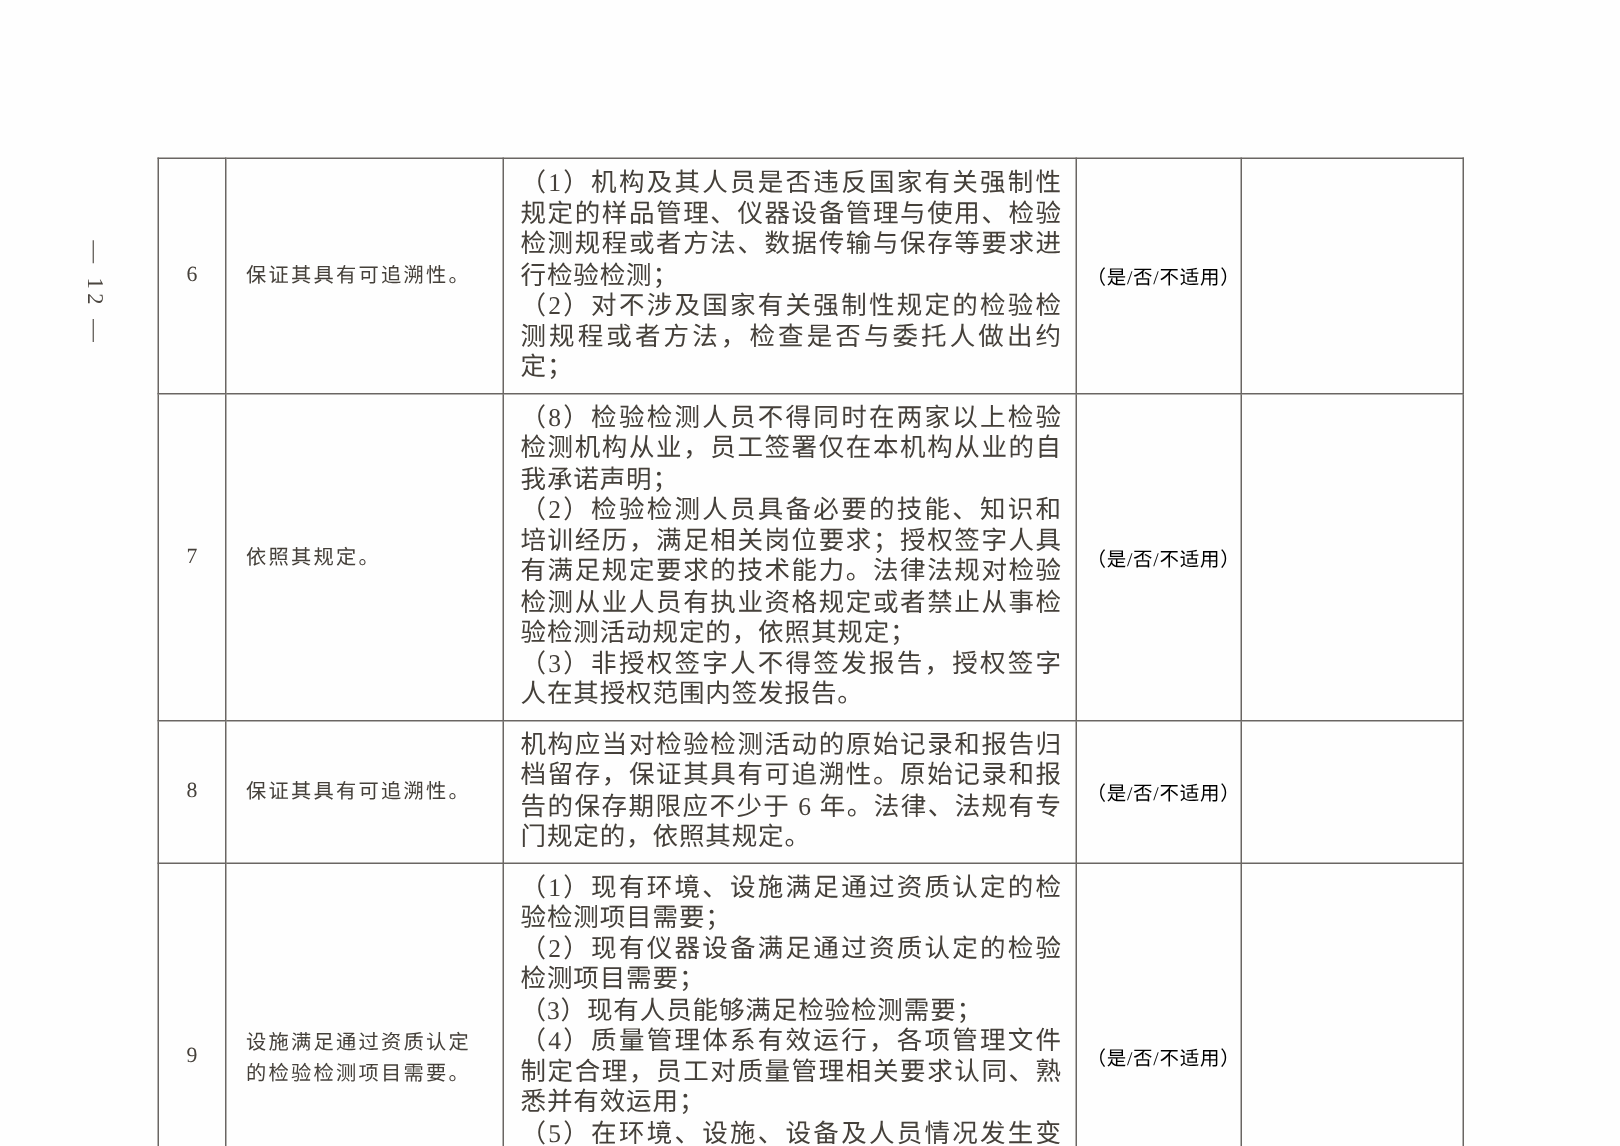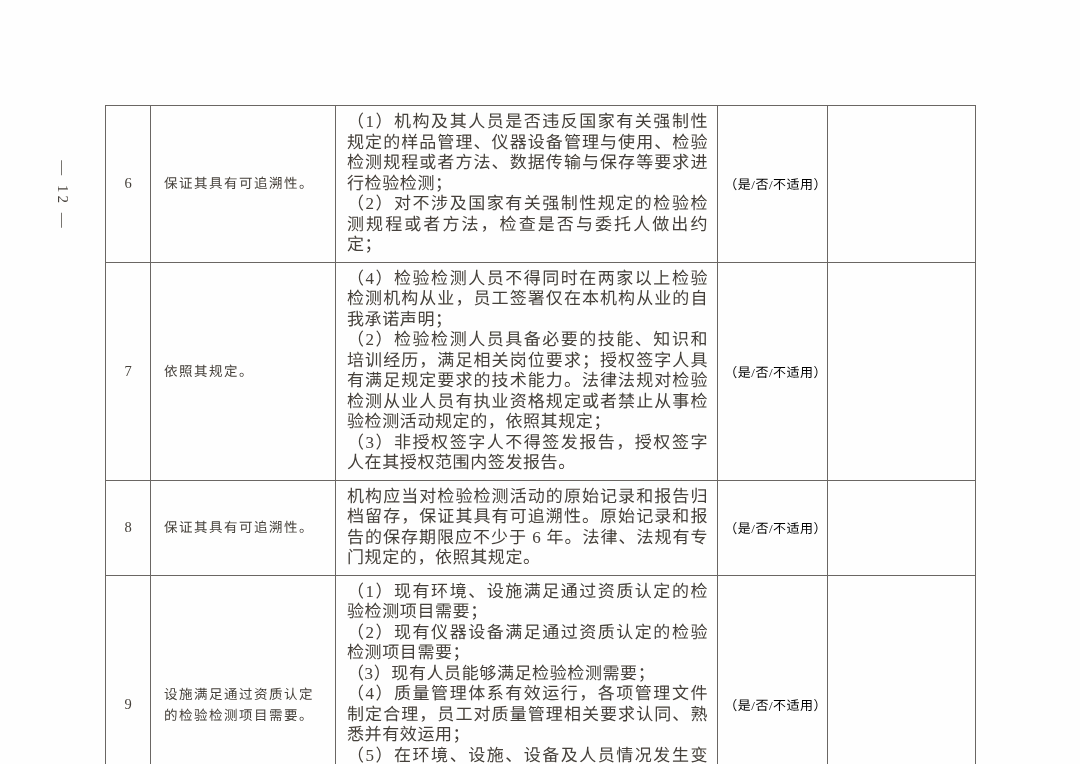--- a/index.html
+++ b/index.html
@@ -106,21 +106,21 @@
         <td class="content">保证其具有可追溯性。</td>
         <td class="method">（1）机构及其人员是否违反国家有关强制性规定的样品管理、仪器设备管理与使用、检验检测规程或者方法、数据传输与保存等要求进行检验检测；
 （2）对不涉及国家有关强制性规定的检验检测规程或者方法，检查是否与委托人做出约定；</td>
         <td class="found">（是/否/不适用）</td>
         <td class="desc"></td>
       </tr>
 
       <tr style="height:168px">
         <td class="no">7</td>
         <td class="content">依照其规定。</td>
-        <td class="method">（4）检验检测人员不得同时在两家以上检验检测机构从业，员工签署仅在本机构从业的自我承诺声明；
+        <td class="method">（8）检验检测人员不得同时在两家以上检验检测机构从业，员工签署仅在本机构从业的自我承诺声明；
 （2）检验检测人员具备必要的技能、知识和培训经历，满足相关岗位要求；授权签字人具有满足规定要求的技术能力。法律法规对检验检测从业人员有执业资格规定或者禁止从事检验检测活动规定的，依照其规定；
 （3）非授权签字人不得签发报告，授权签字人在其授权范围内签发报告。</td>
         <td class="found">（是/否/不适用）</td>
         <td class="desc"></td>
       </tr>
 
       <tr style="height:75px">
         <td class="no">8</td>
         <td class="content">保证其具有可追溯性。</td>
         <td class="method">机构应当对检验检测活动的原始记录和报告归档留存，保证其具有可追溯性。原始记录和报告的保存期限应不少于 6 年。法律、法规有专门规定的，依照其规定。</td>

